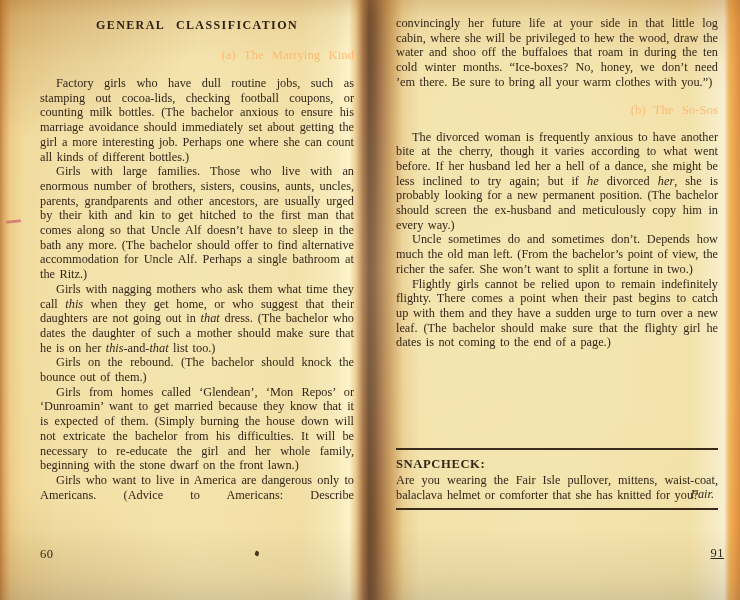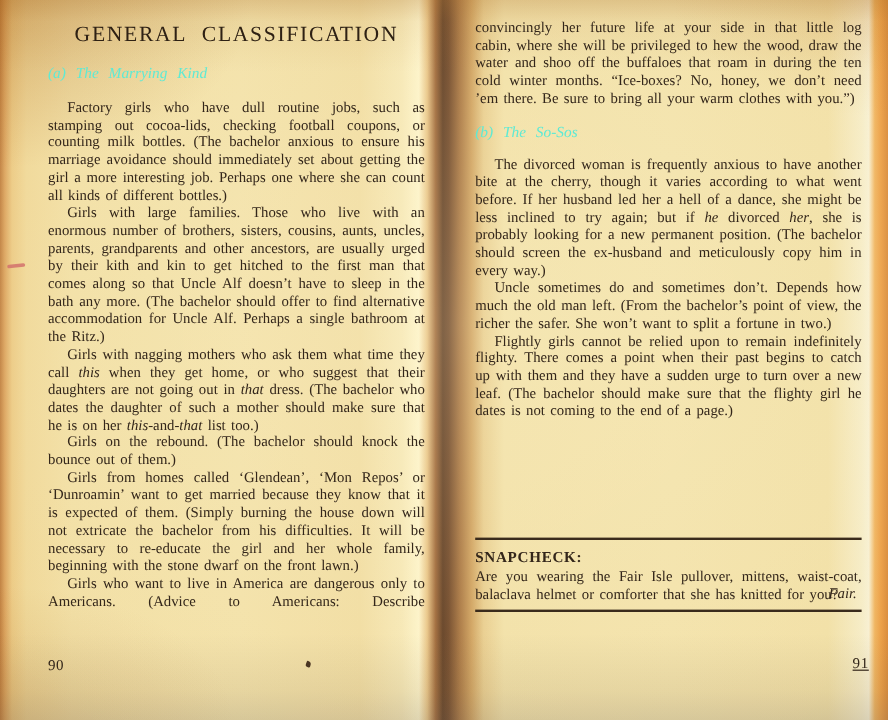--- a/index.html
+++ b/index.html
@@ -42,27 +42,27 @@
     position:absolute;left:255px;top:551px;width:4px;height:5px;
     background:#4a3522;border-radius:1px 3px 1px 2px;transform:rotate(20deg);
   }
 
   .col{position:absolute;top:16px;}
   .col-left{left:40px;width:314px;}
   .col-right{left:396px;width:322px;}
 
   h1.chapter{
     margin:2px 0 0 0;text-align:center;
-    font-size:18px;font-weight:normal;letter-spacing:1.4px;word-spacing:7px;
+    font-size:12px;font-weight:bold;letter-spacing:1.4px;word-spacing:7px;
     color:#2e2114;
   }
   h2.section{
-    margin:15px 0 13px 0;text-align:left;
-    font-size:12.8px;font-style:italic;font-weight:normal;word-spacing:5px;
-    color:#5eead4;
+    margin:15px 0 13px 0;text-align:right;
+    font-size:12.8px;font-weight:normal;word-spacing:5px;
+    color:#fdba74;
   }
   h2.section-b{margin:13px 0 12px 0;}
 
   p.para{
     margin:0;font-size:12.3px;line-height:14.7px;
     text-align:justify;word-spacing:1.4px;
   }
   p.indent{text-indent:16px;}
   p.cont-end{text-align-last:justify;}
 
@@ -98,21 +98,21 @@
   <div class="col col-left">
     <h1 class="chapter">GENERAL CLASSIFICATION</h1>
     <h2 class="section">(a)  The Marrying Kind</h2>
     <p class="para indent"><span>Factory girls who have dull routine jobs, such as stamping out cocoa-lids, checking football coupons, or counting milk bottles. (The bachelor anxious to ensure his marriage avoidance should immediately set about getting the girl a more interesting job. Perhaps one where she can count all kinds of different bottles.)</span></p>
     <p class="para indent"><span>Girls with large families. Those who live with an enormous number of brothers, sisters, cousins, aunts, uncles, parents, grandparents and other ancestors, are usually urged by their kith and kin to get hitched to the first man that comes along so that Uncle Alf doesn’t have to sleep in the bath any more. (The bachelor should offer to find alternative accommodation for Uncle Alf. Perhaps a single bathroom at the Ritz.)</span></p>
     <p class="para indent"><span>Girls with nagging mothers who ask them what time they call </span><em>this</em><span> when they get home, or who suggest that their daughters are not going out in </span><em>that</em><span> dress. (The bachelor who dates the daughter of such a mother should make sure that he is on her </span><em>this</em><span>-and-</span><em>that</em><span> list too.)</span></p>
     <p class="para indent"><span>Girls on the rebound. (The bachelor should knock the bounce out of them.)</span></p>
     <p class="para indent"><span>Girls from homes called ‘Glendean’, ‘Mon Repos’ or ‘Dunroamin’ want to get married because they know that it is expected of them. (Simply burning the house down will not extricate the bachelor from his difficulties. It will be necessary to re-educate the girl and her whole family, beginning with the stone dwarf on the front lawn.)</span></p>
     <p class="para indent cont-end"><span>Girls who want to live in America are dangerous only to Americans. (Advice to Americans: Describe</span></p>
   </div>
-  <div class="page-num page-num-left">90</div>
+  <div class="page-num page-num-left">60</div>
 
   <div class="col col-right">
     <p class="para"><span>convincingly her future life at your side in that little log cabin, where she will be privileged to hew the wood, draw the water and shoo off the buffaloes that roam in during the ten cold winter months. “Ice-boxes? No, honey, we don’t need ’em there. Be sure to bring all your warm clothes with you.”)</span></p>
     <h2 class="section section-b">(b)  The So-Sos</h2>
     <p class="para indent"><span>The divorced woman is frequently anxious to have another bite at the cherry, though it varies according to what went before. If her husband led her a hell of a dance, she might be less inclined to try again; but if </span><em>he</em><span> divorced </span><em>her</em><span>, she is probably looking for a new permanent position. (The bachelor should screen the ex-husband and meticulously copy him in every way.)</span></p>
     <p class="para indent"><span>Uncle sometimes do and sometimes don’t. Depends how much the old man left. (From the bachelor’s point of view, the richer the safer. She won’t want to split a fortune in two.)</span></p>
     <p class="para indent"><span>Flightly girls cannot be relied upon to remain indefinitely flighty. There comes a point when their past begins to catch up with them and they have a sudden urge to turn over a new leaf. (The bachelor should make sure that the flighty girl he dates is not coming to the end of a page.)</span></p>
   </div>
 
   <div class="snapcheck">

